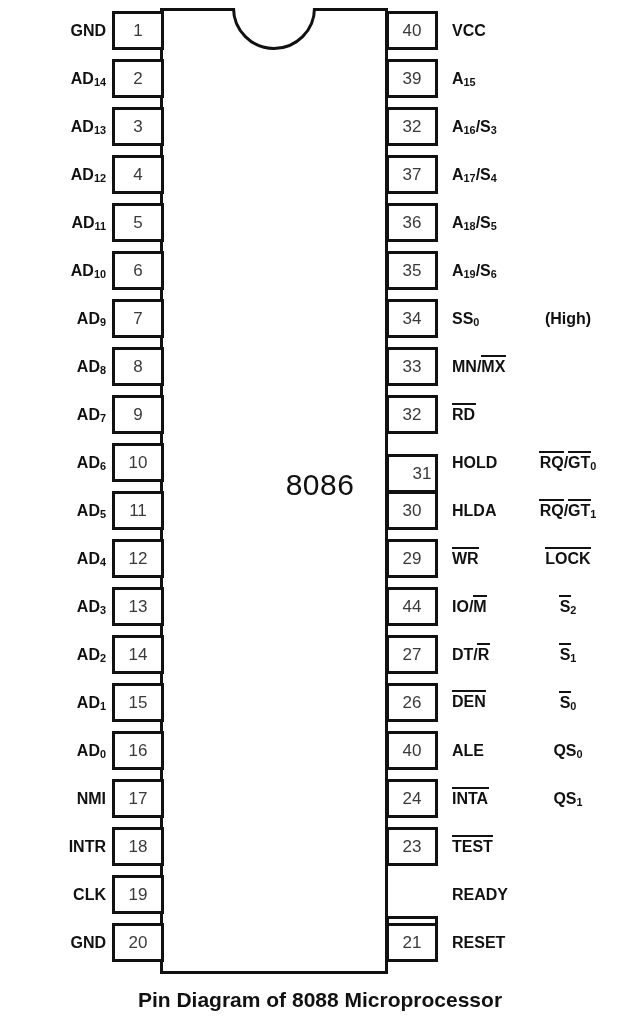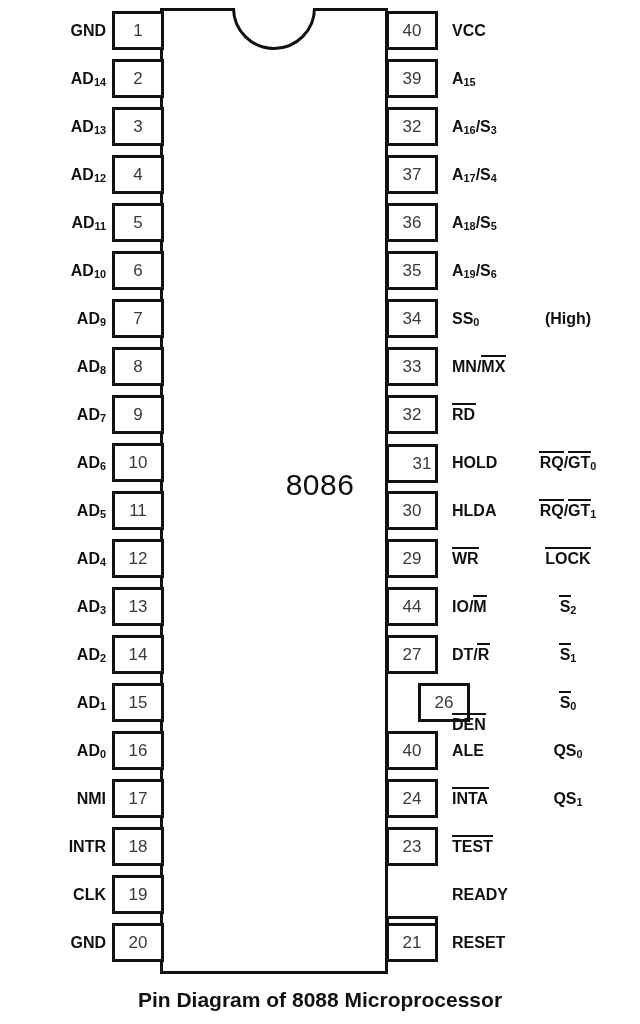--- a/index.html
+++ b/index.html
@@ -218,21 +218,21 @@
       <div class="pin-label right" style="top: 251px;">A<sub>19</sub>/S<sub>6</sub></div>
       <div class="pin-box right" style="top: 299px;">34</div>
       <div class="pin-label right" style="top: 299px;">SS<sub>0</sub></div>
       <div class="pin-label alt" style="top: 299px;">(High)</div>
       <div class="pin-box right" style="top: 347px;">33</div>
       <div class="pin-label right" style="top: 347px;">MN/<span class="ov">MX</span></div>
       <div class="pin-box right" style="top: 395px;">32</div>
       <div class="pin-label right" style="top: 395px;">
         <span class="ov">RD</span>
       </div>
-      <div class="pin-box right" style="top: 444px; padding-left: 20px;">31</div>
+      <div class="pin-box right" style="top: 454px; padding-left: 20px;">31</div>
       <div class="pin-label right" style="top: 443px;">HOLD</div>
       <div class="pin-label alt" style="top: 443px;"><span class="ov">RQ</span>/<span class="ov">GT</span><sub>0</sub></div>
       <div class="pin-box right" style="top: 491px;">30</div>
       <div class="pin-label right" style="top: 491px;">HLDA</div>
       <div class="pin-label alt" style="top: 491px;"><span class="ov">RQ</span>/<span class="ov">GT</span><sub>1</sub></div>
       <div class="pin-box right" style="top: 539px;">29</div>
       <div class="pin-label right" style="top: 539px;">
         <span class="ov">WR</span>
       </div>
       <div class="pin-label alt" style="top: 539px;">
@@ -243,22 +243,22 @@
       <div class="pin-label alt" style="top: 587px;">
         <span class="ov">S</span>
         <sub>2</sub>
       </div>
       <div class="pin-box right" style="top: 635px;">27</div>
       <div class="pin-label right" style="top: 635px; justify-content: flex-end;">DT/<span class="ov">R</span></div>
       <div class="pin-label alt" style="top: 635px;">
         <span class="ov">S</span>
         <sub>1</sub>
       </div>
-      <div class="pin-box right" style="top: 683px; margin-left: 32px;">26</div>
-      <div class="pin-label right" style="top: 705px; justify-content: flex-end;">
+      <div class="pin-box right" style="top: 683px;">26</div>
+      <div class="pin-label right" style="top: 682px; justify-content: flex-end;">
         <span class="ov">DEN</span>
       </div>
       <div class="pin-label alt" style="top: 683px;">
         <span class="ov">S</span>
         <sub>0</sub>
       </div>
       <div class="pin-box right" style="top: 731px;">40</div>
       <div class="pin-label right" style="top: 731px;">ALE</div>
       <div class="pin-label alt" style="top: 731px;">QS<sub>0</sub></div>
       <div class="pin-box right" style="top: 779px;">24</div>

